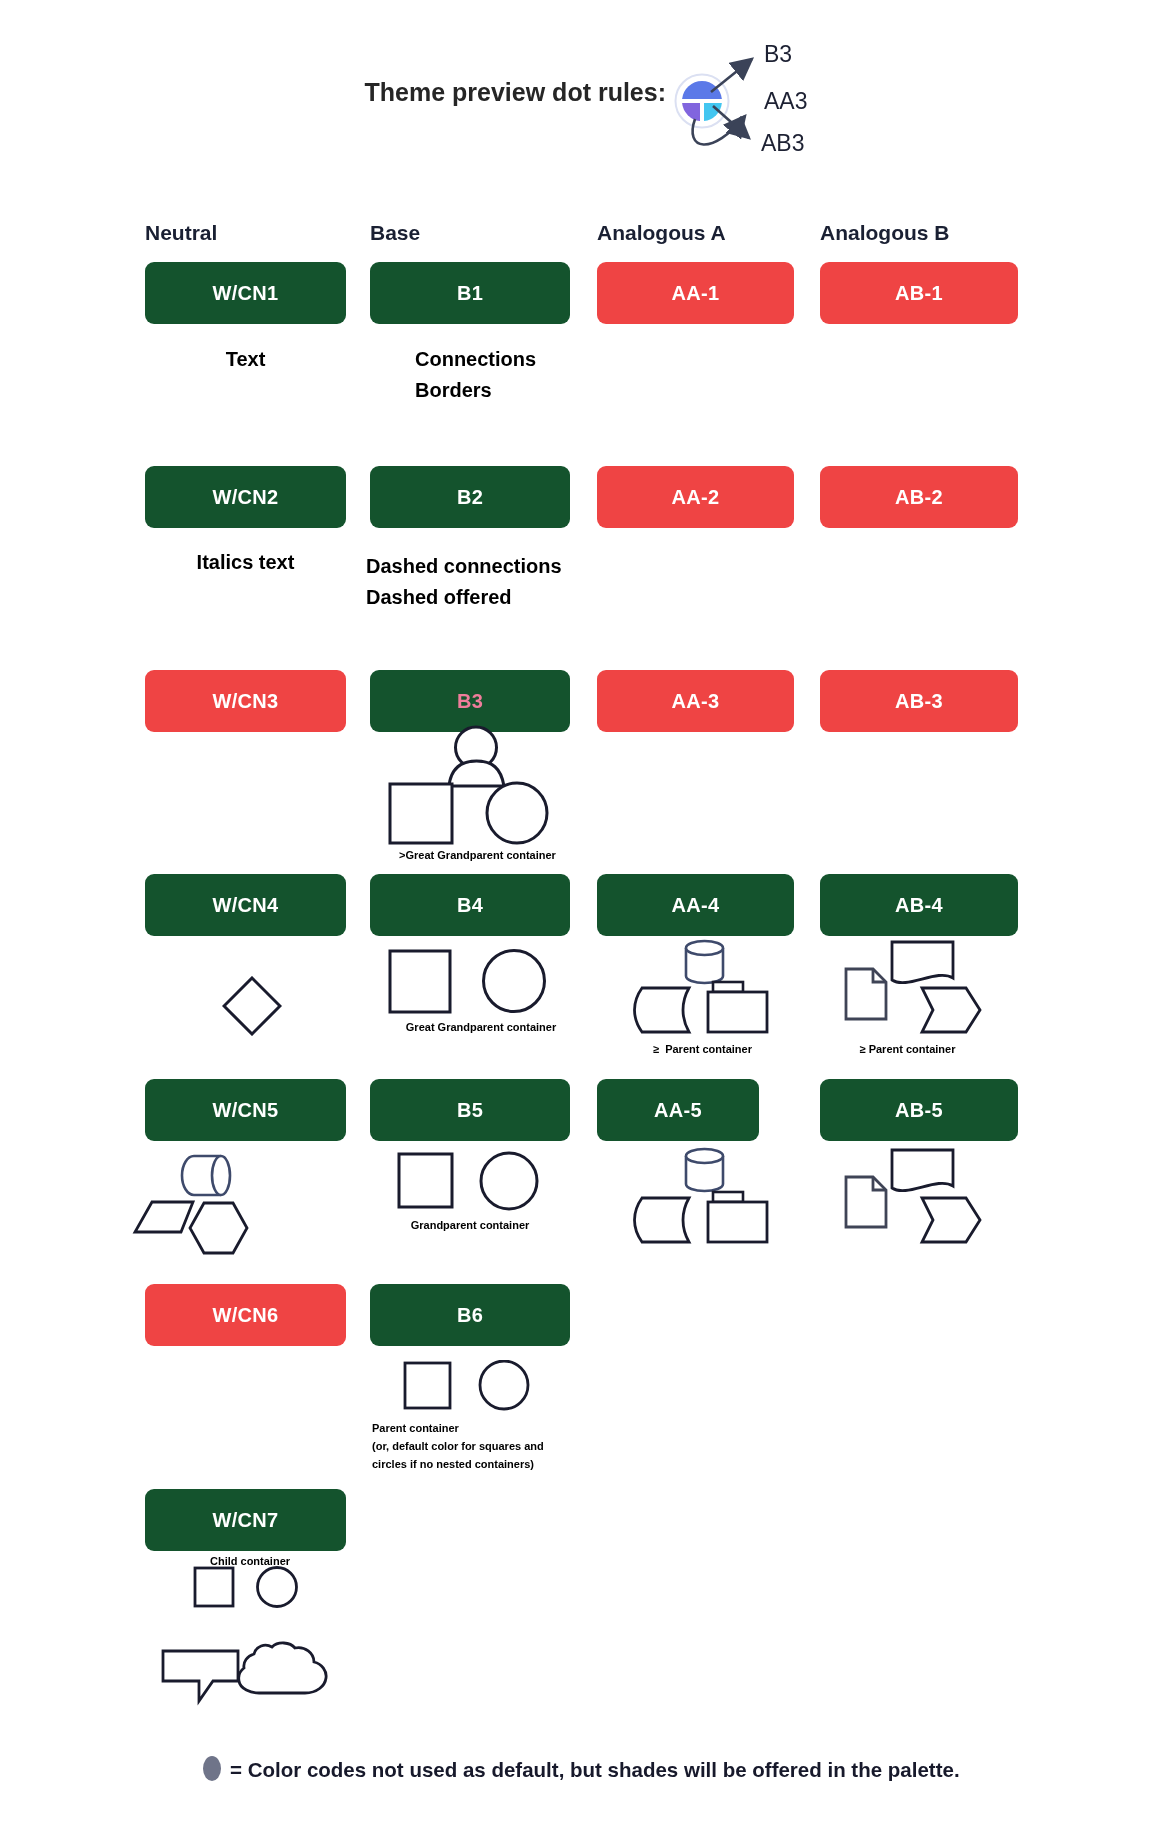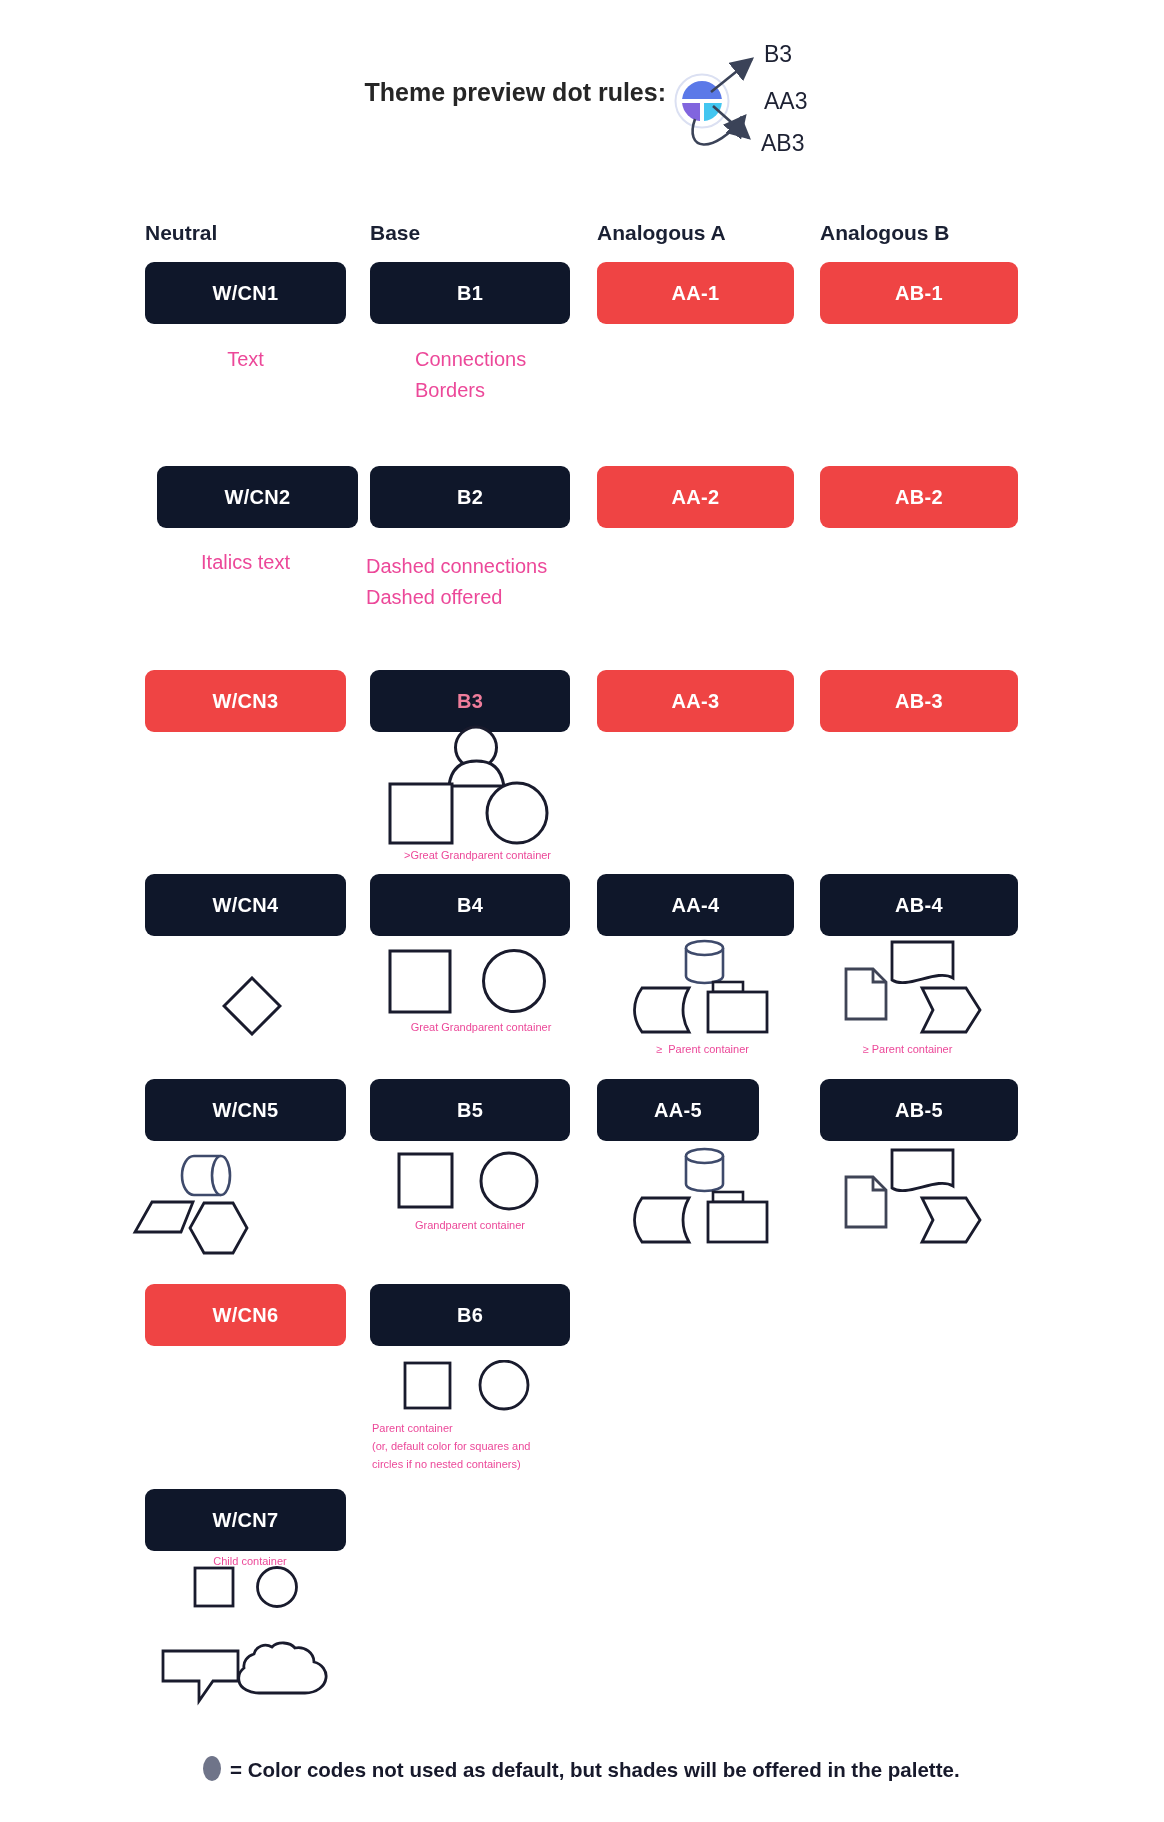--- a/index.html
+++ b/index.html
@@ -1,27 +1,27 @@
 <!DOCTYPE html>
 <html><head>
 <meta charset="utf-8">
 <style>
   html,body{margin:0;padding:0;background:#fff}
   #canvas{position:relative;width:1164px;height:1822px;background:#ffffff;overflow:hidden;
           font-family:"Liberation Sans","DejaVu Sans",sans-serif;color:#17192b;}
   .abs{position:absolute}
   .swatch{position:absolute;height:62px;border-radius:9px;display:flex;align-items:center;justify-content:center;
           font-weight:700;font-size:20px;color:#ffffff;letter-spacing:.3px}
-  .swatch.dark{background:#0f172a}
+  .swatch.dark{background:#14532d}
   .swatch.gray{background:#ef4444}
   .swatch.pinkLabel{color:#ef7d9b}
   .colhead{position:absolute;text-align:left;font-weight:700;font-size:21px;color:#1a2033}
   .title{position:absolute;font-size:25px;font-weight:600;color:#262626}
   .ptr{position:absolute;font-size:23px;font-weight:500;color:#1d2133}
-  .note{position:absolute;font-weight:400;color:#ec4899;white-space:pre-wrap}
+  .note{position:absolute;font-weight:700;color:#000000;white-space:pre-wrap}
   .note.center{text-align:center}
   .mid{font-size:20px;line-height:31px}
   .small{font-size:11px;line-height:18.5px}
   .legendDot{position:absolute;width:18px;height:25px;border-radius:50%;background:#6f7489}
   .legendText{position:absolute;font-size:20.5px;font-weight:700;color:#17192b}
   svg{display:block}
 </style>
 </head>
 <body>
 
@@ -58,21 +58,21 @@
 
   <div class="swatch dark" style="left:145px;top:262px;width:201px">W/CN1</div>
   <div class="swatch dark" style="left:370px;top:262px;width:200px">B1</div>
   <div class="swatch gray" style="left:597px;top:262px;width:197px">AA-1</div>
   <div class="swatch gray" style="left:820px;top:262px;width:198px">AB-1</div>
 
   <div class="note mid center" style="left:145px;top:344px;width:201px">Text</div>
   <div class="note mid" style="left:415px;top:344px">Connections</div>
   <div class="note mid" style="left:415px;top:375px">Borders</div>
 
-  <div class="swatch dark" style="left:157px;top:466px;width:201px">W/CN2</div>
+  <div class="swatch dark" style="left:145px;top:466px;width:201px">W/CN2</div>
   <div class="swatch dark" style="left:370px;top:466px;width:200px">B2</div>
   <div class="swatch gray" style="left:597px;top:466px;width:197px">AA-2</div>
   <div class="swatch gray" style="left:820px;top:466px;width:198px">AB-2</div>
 
   <div class="note mid center" style="left:145px;top:547px;width:201px">Italics text</div>
   <div class="note mid" style="left:366px;top:551px">Dashed connections</div>
   <div class="note mid" style="left:366px;top:582px">Dashed offered</div>
 
   <div class="swatch gray" style="left:145px;top:670px;width:201px">W/CN3</div>
   <div class="swatch dark pinkLabel" style="left:370px;top:670px;width:200px">B3</div>

